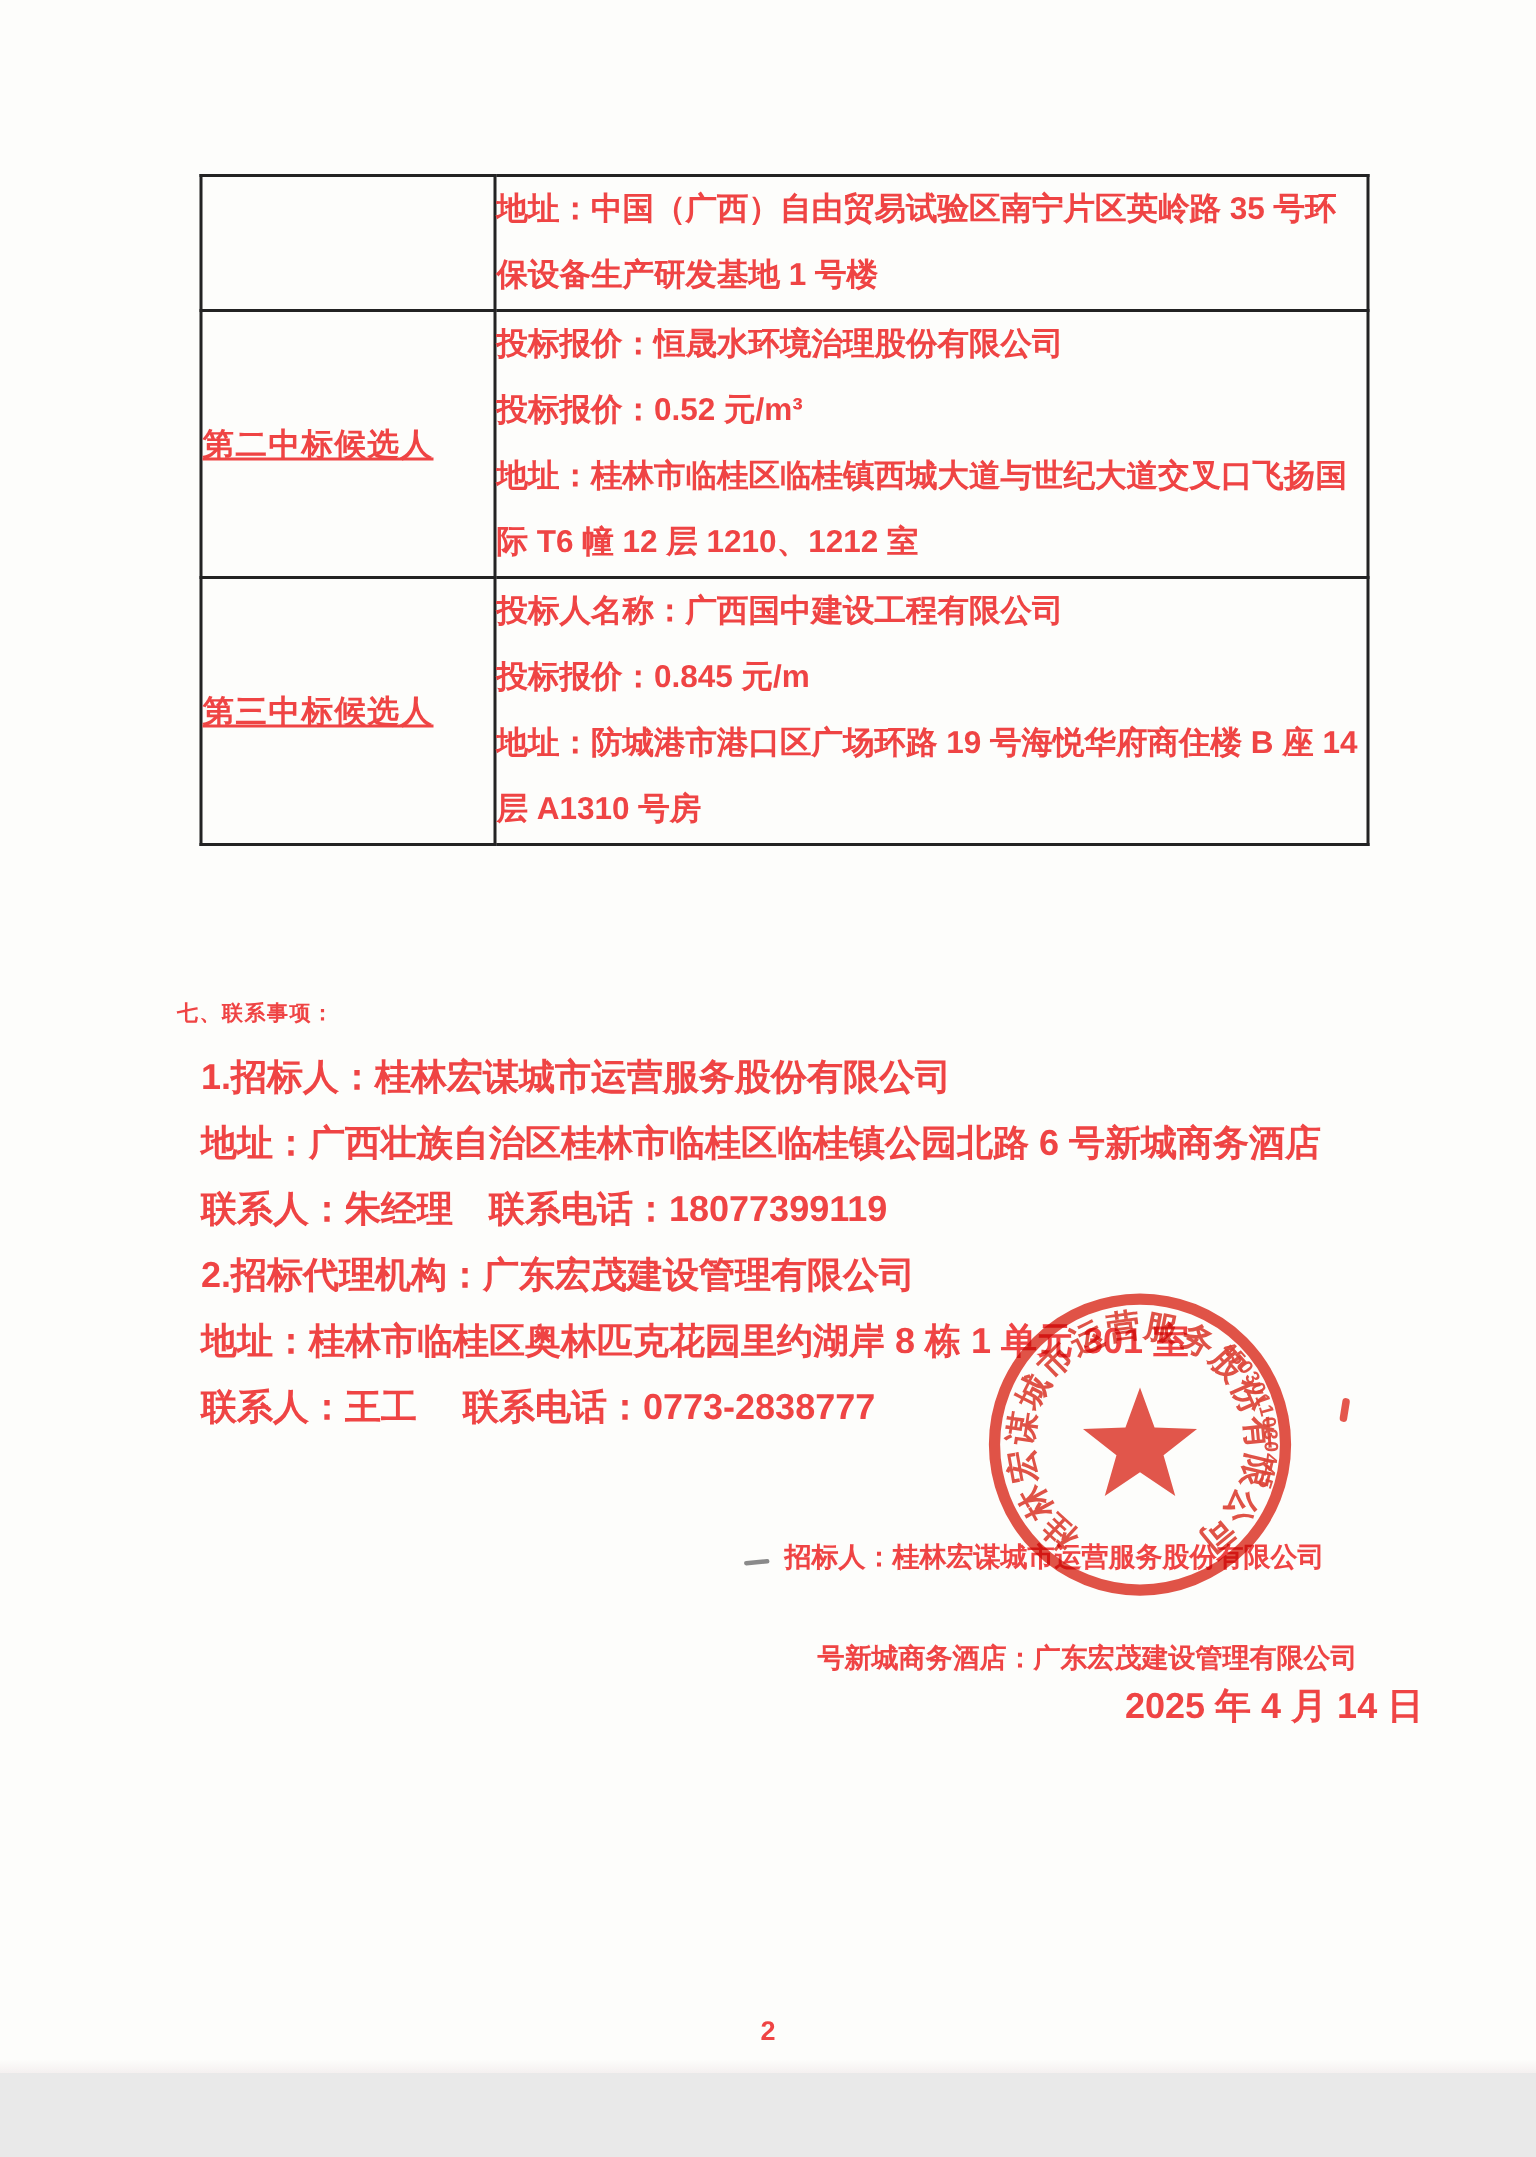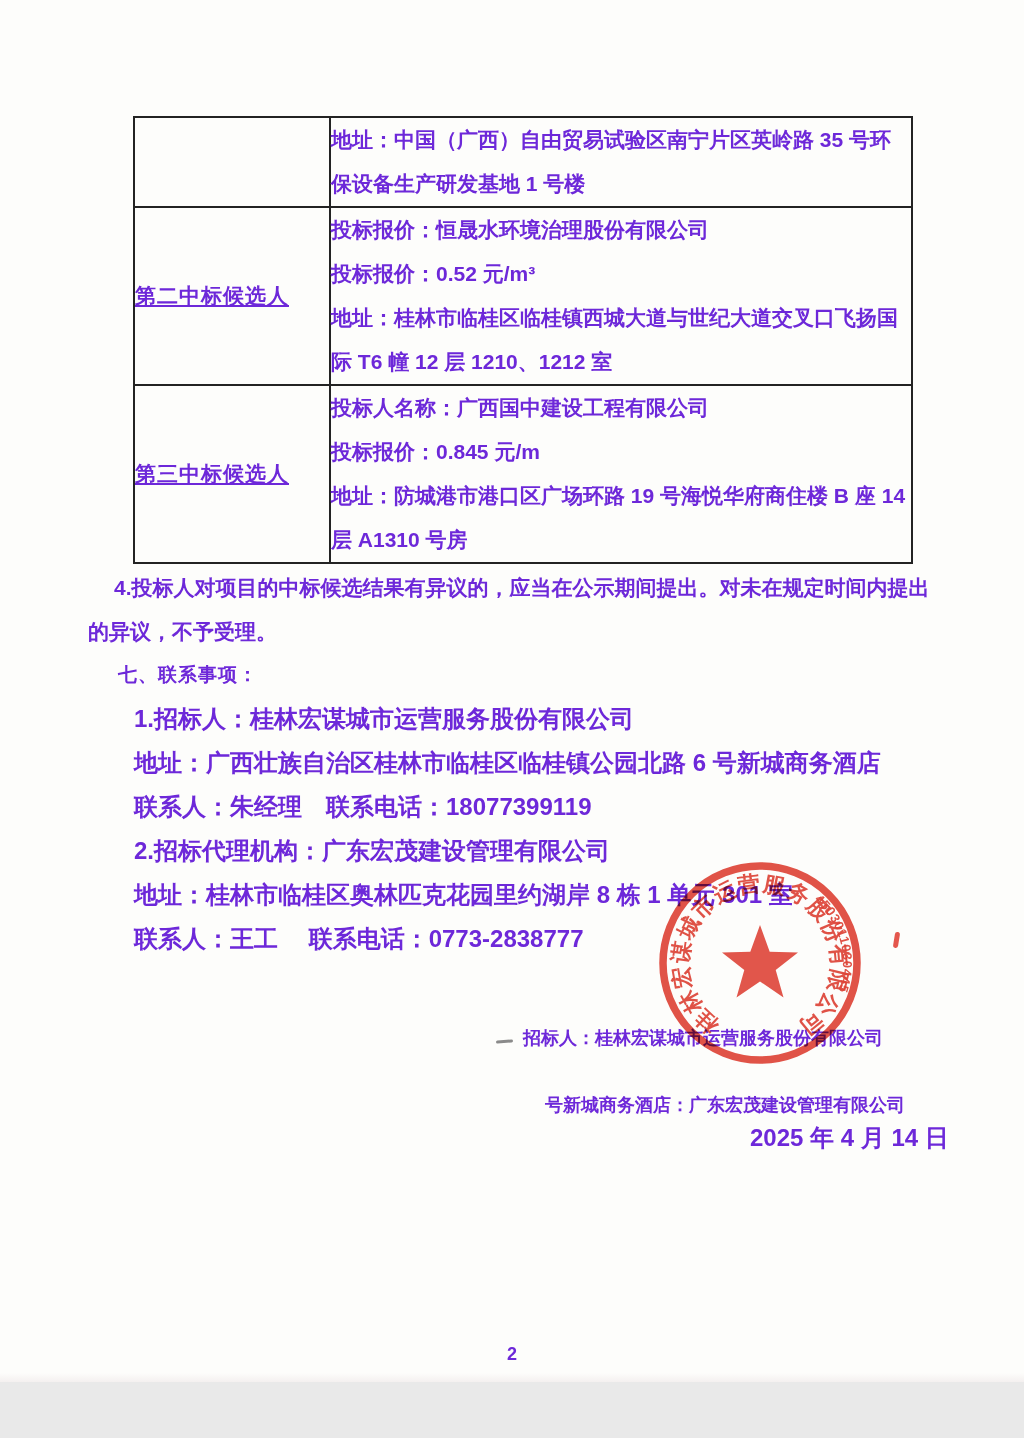--- a/index.html
+++ b/index.html
@@ -2,21 +2,21 @@
 <html><head>
 <meta charset="utf-8">
 <style>
   html,body{margin:0;padding:0;background:#e9e9e9;}
   .page{
     position:relative;
     width:1024px;height:1382px;
     background:#fdfdfb;
     overflow:hidden;
     font-family:"Liberation Sans",sans-serif;
-    color:#6d28d9;
+    color:#ef4444;
     font-weight:600;
     margin:0 auto;
   }
   
   table.bid{
     position:absolute;left:133px;top:116px;
     border-collapse:collapse;table-layout:fixed;
     width:774px;
   }
   table.bid td{
@@ -33,21 +33,21 @@
   tr.r3{height:170px;}
   
   .objection{
     position:absolute;left:88px;top:566px;width:856px;
     font-size:21px;
   }
   .objection div{line-height:44px;white-space:pre;}
   .objection div:first-child{text-indent:26px;}
   .sec-head{
     position:absolute;left:118px;top:655px;
-    font-size:19px;font-weight:700;letter-spacing:1px;line-height:40px;
+    font-size:14px;font-weight:700;letter-spacing:1px;line-height:40px;
   }
   .contacts{
     position:absolute;left:134px;top:697px;
     font-size:24px;
   }
   .contacts div{line-height:44px;white-space:pre;}
   
   .sig{position:absolute;font-size:18px;font-weight:700;line-height:28px;white-space:pre;}
   .sig-tenderer{left:523px;top:1024px;}
   .sig-agency{left:545px;top:1091px;}
@@ -103,24 +103,20 @@
         <td class="det">
             <div>投标人名称：广西国中建设工程有限公司</div>
             <div>投标报价：0.845 元/m</div>
             <div>地址：防城港市港口区广场环路 19 号海悦华府商住楼 B 座 14</div>
             <div>层 A1310 号房</div>
           </td>
       </tr>
     </tbody>
   </table>
 
-  <div class="objection">
-      <div>4.投标人对项目的中标候选结果有异议的，应当在公示期间提出。对未在规定时间内提出</div>
-      <div>的异议，不予受理。</div>
-    </div>
 
   <div class="sec-head">七、联系事项：</div>
 
   <div class="contacts">
       <div>1.招标人：桂林宏谋城市运营服务股份有限公司</div>
       <div>地址：广西壮族自治区桂林市临桂区临桂镇公园北路 6 号新城商务酒店</div>
       <div>联系人：朱经理　联系电话：18077399119</div>
       <div>2.招标代理机构：广东宏茂建设管理有限公司</div>
       <div>地址：桂林市临桂区奥林匹克花园里约湖岸 8 栋 1 单元 301 室</div>
       <div>联系人：王工　 联系电话：0773-2838777</div>

